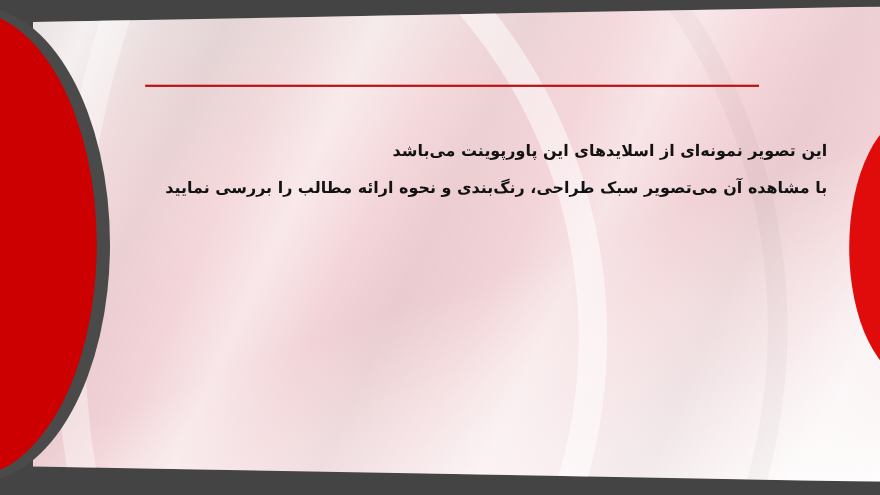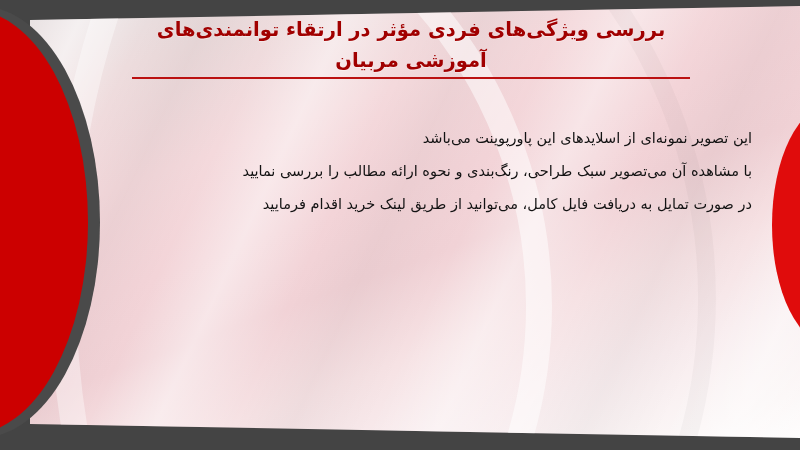--- a/index.html
+++ b/index.html
@@ -140,21 +140,21 @@
   .body-text {
     position: absolute;
     right: 48px;
     top: 122px;
     width: 640px;
     text-align: right;
     direction: rtl;
     color: #121212;
     font-size: 14.5px;
     line-height: 33px;
-    font-weight: normal;
+    font-weight: bold;
   }
   .body-line { display: block; white-space: nowrap; }
 </style>
 </head>
 <body>
 
 <div class="slide">
 
   <div class="panel"></div>
 
@@ -166,26 +166,21 @@
     <div class="arc" style="left:-150px; top:-440px; width:1430px; height:1430px; border-width:30px; border-color:rgba(255,255,255,0.40);"></div>
     <div class="arc" style="left:-70px; top:-520px; width:1580px; height:1580px; border-width:14px; border-color:rgba(0,0,0,0.028);"></div>
     <div class="arc" style="left:20px; top:-610px; width:1740px; height:1740px; border-width:26px; border-color:rgba(255,255,255,0.38);"></div>
   </div>
 
   <div class="left-blob-outline"></div>
   <div class="left-blob"></div>
 
   <div class="right-blob"></div>
 
-  <div class="title">
-    <span class="title-line">بررسی ویژگی‌های فردی مؤثر در ارتقاء توانمندی‌های</span>
-    <span class="title-line">آموزشی مربیان</span>
-  </div>
 
   <div class="title-rule"></div>
 
   <div class="body-text">
     <span class="body-line">این تصویر نمونه‌ای از اسلایدهای این پاورپوینت می‌باشد</span>
     <span class="body-line">با مشاهده آن می‌تصویر سبک طراحی، رنگ‌بندی و نحوه ارائه مطالب را بررسی نمایید</span>
-    <span class="body-line">در صورت تمایل به دریافت فایل کامل، می‌توانید از طریق لینک خرید اقدام فرمایید</span>
   </div>
 
 </div>
 
 </body></html>

